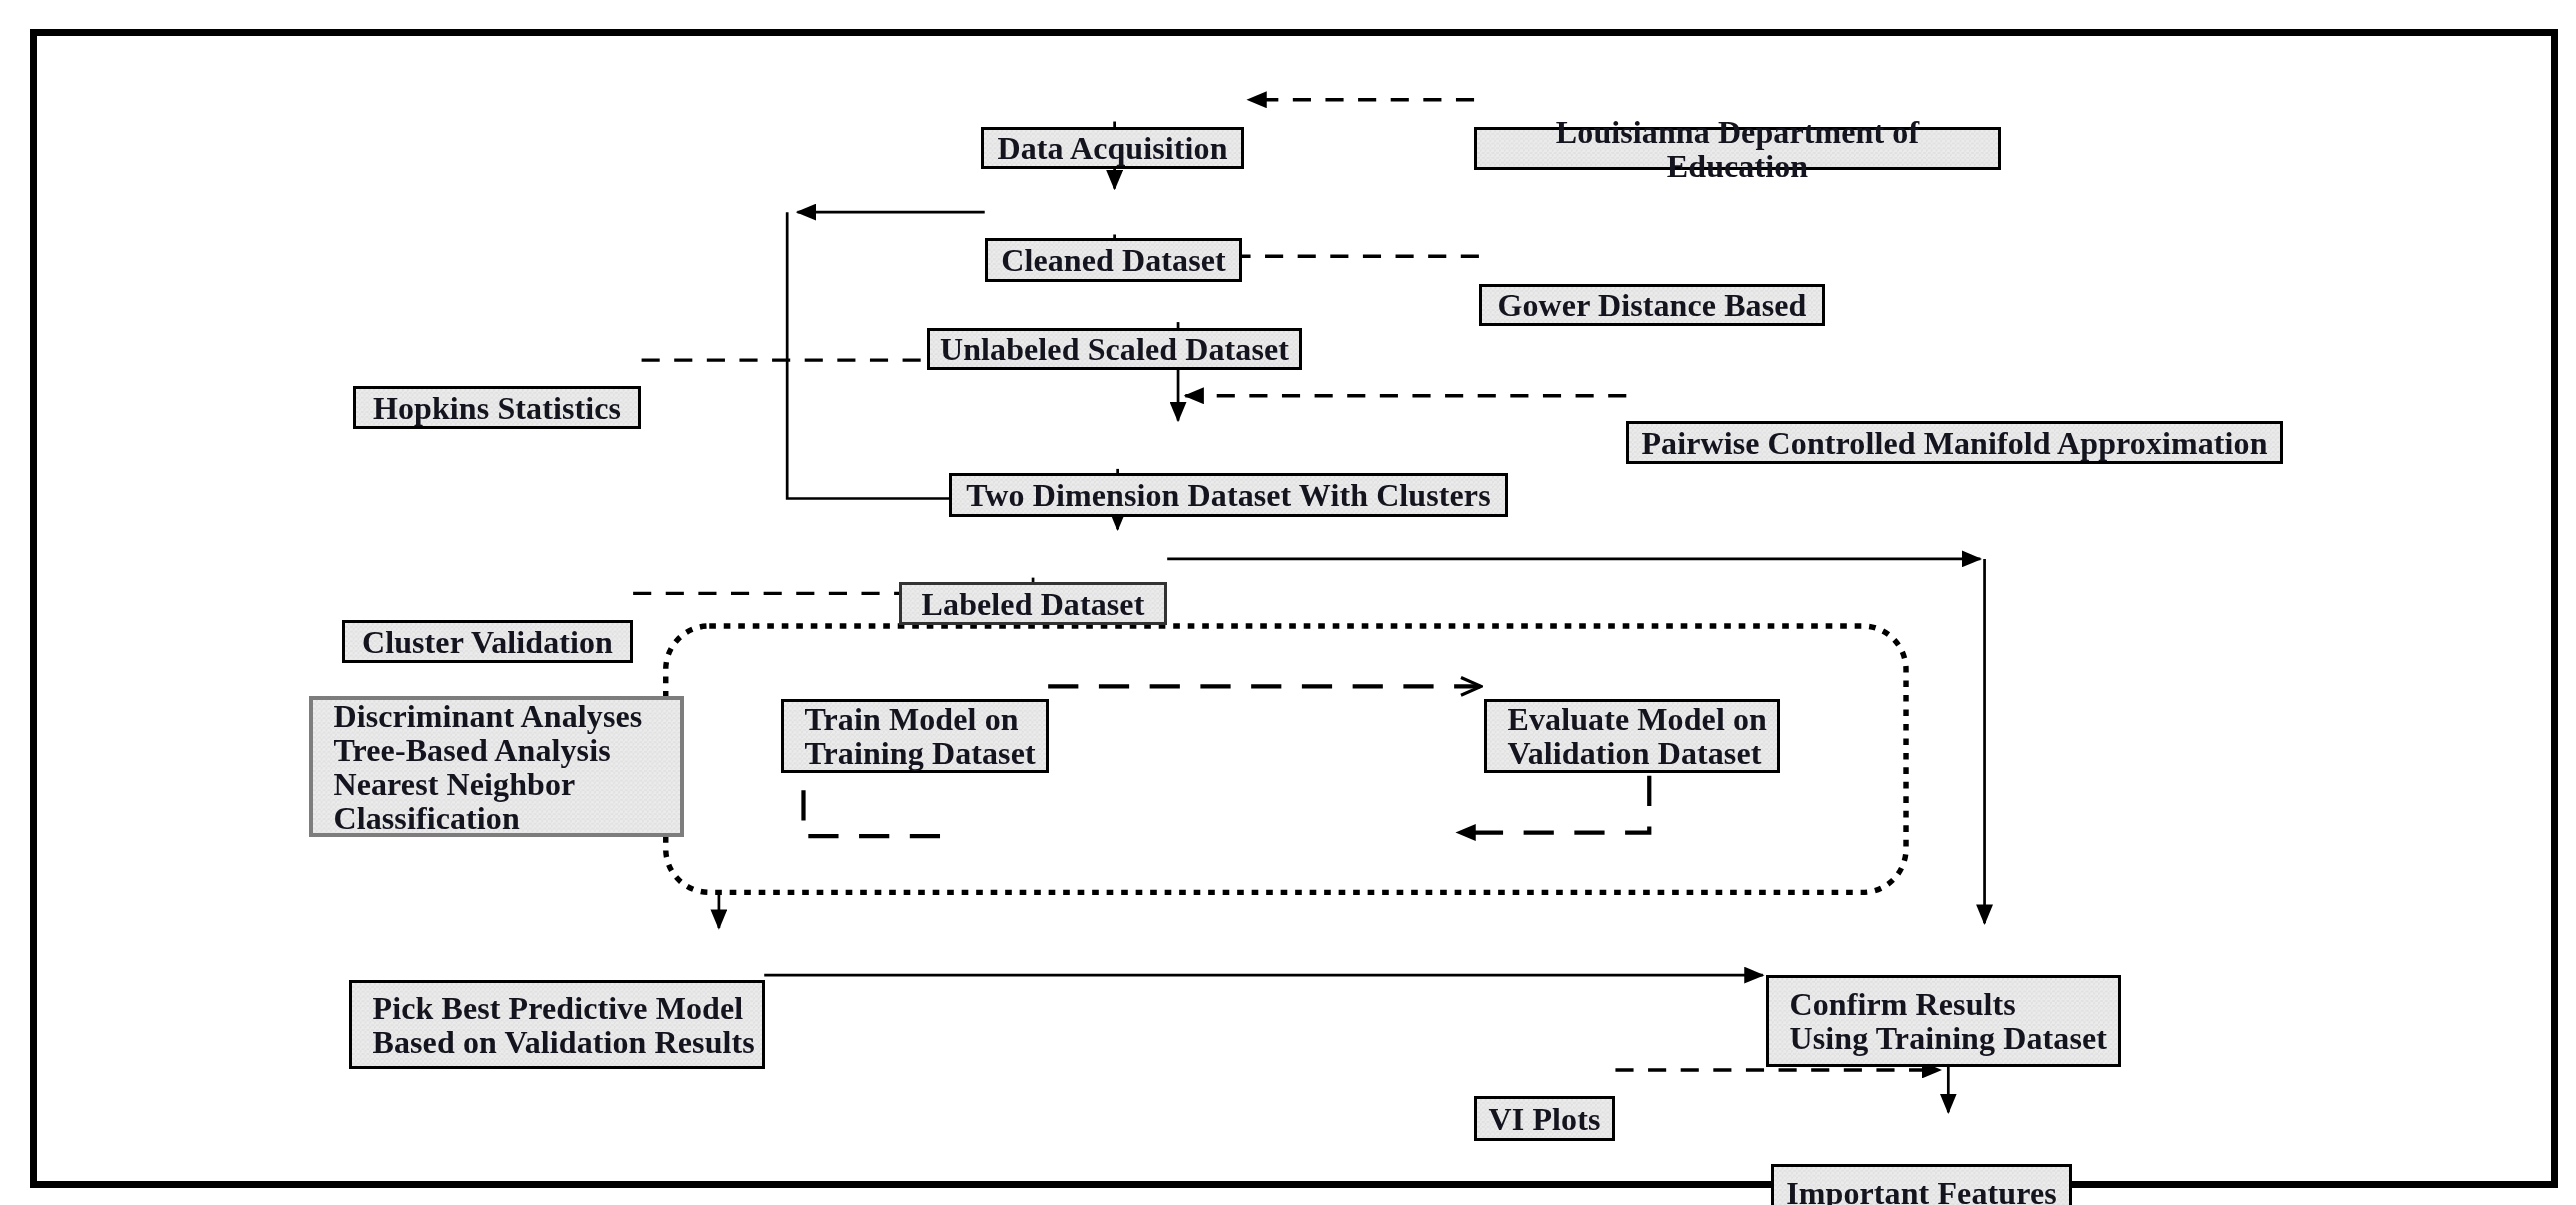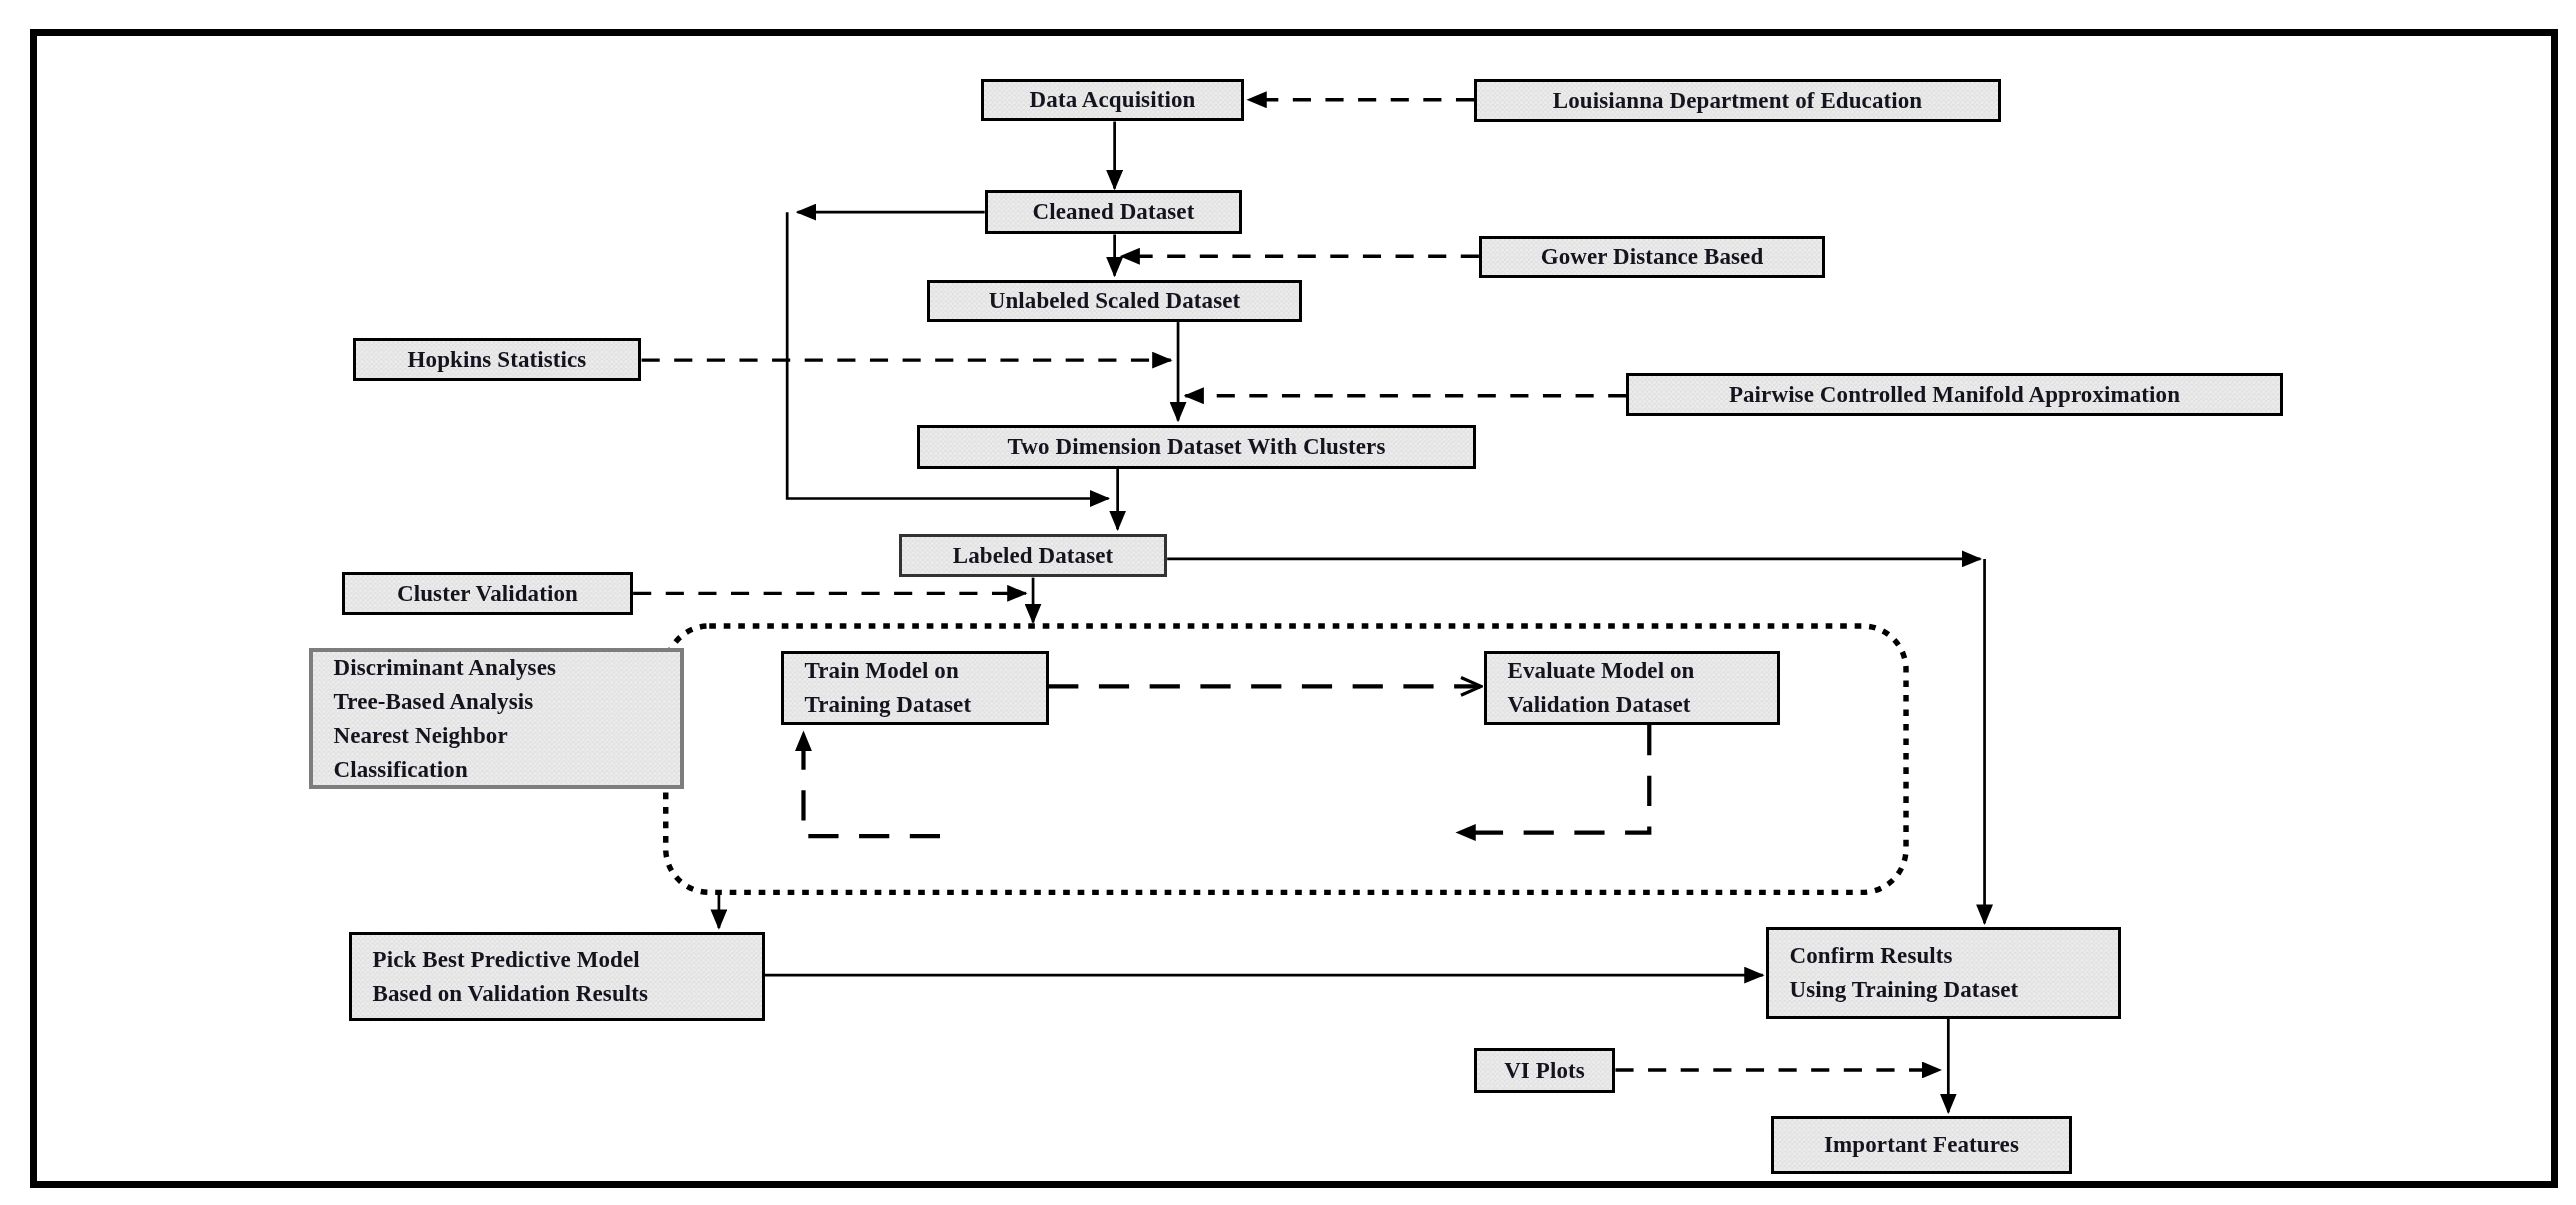--- a/index.html
+++ b/index.html
@@ -37,26 +37,27 @@
   .loopRect { stroke: #000000; stroke-width: 9; fill: none; stroke-dasharray: 11 13; }
   .node {
     position: absolute;
     box-sizing: border-box;
     background-color: #ebebeb;
     background-image: conic-gradient(rgba(0,0,0,.045) 25%, transparent 0 50%, rgba(0,0,0,.045) 0 75%, transparent 0);
     background-size: 4.8px 4.8px;
     border: 3.6px solid #000000;
     color: #14141f;
     font-weight: 700;
-    font-size: 23px;
+    font-size: 32px;
     line-height: 34px;
     display: flex;
     align-items: center;
     white-space: pre-line;
     letter-spacing: 0.1px;
+    margin-top: 48px;
   }
   .center { justify-content: center; text-align: center; padding: 0 4.8px; }
   .left   { justify-content: flex-start; text-align: left; padding-left: 20.5px; padding-right: 6px; }
   .gray-border { border-color: #7d7d7d; border-width: 4.2px; }
   .dark-border { border-color: #333333; }
 </style>
 </head>
 <body>
 
 <div class="canvas">
@@ -107,21 +108,21 @@
   <div class="node center" style="left:985px; top:190px; width:257px; height:44px;">Cleaned Dataset</div>
 
   <div class="node center" style="left:1479px; top:236px; width:346px; height:42px;">Gower Distance Based</div>
 
   <div class="node center" style="left:927px; top:280px; width:375px; height:42px;">Unlabeled Scaled Dataset</div>
 
   <div class="node center" style="left:353px; top:338px; width:288px; height:43px;">Hopkins Statistics</div>
 
   <div class="node center" style="left:1626px; top:373px; width:657px; height:43px;">Pairwise Controlled Manifold Approximation</div>
 
-  <div class="node center" style="left:917px; top:425px; width:559px; height:44px;">Two Dimension Dataset With Clusters</div>
+  <div class="node center" style="left:949px; top:425px; width:559px; height:44px;">Two Dimension Dataset With Clusters</div>
 
   <div class="node center dark-border" style="left:899px; top:534px; width:268px; height:43px;">Labeled Dataset</div>
 
   <div class="node center" style="left:342px; top:572px; width:291px; height:43px;">Cluster Validation</div>
 
   <div class="node left" style="left:781px; top:651px; width:268px; height:74px;">Train Model on
 Training Dataset</div>
 
   <div class="node left gray-border" style="left:309px; top:648px; width:375px; height:141px;">Discriminant Analyses
 Tree-Based Analysis

